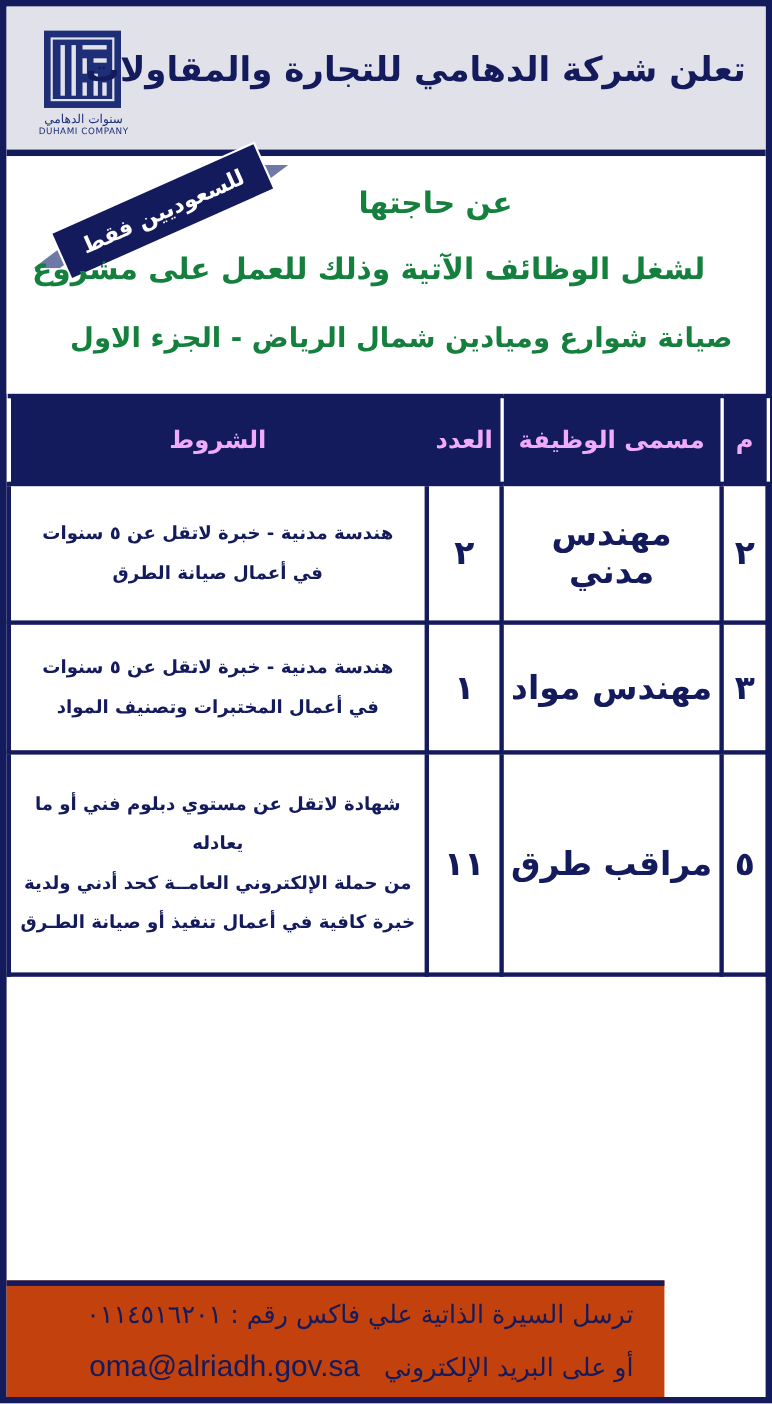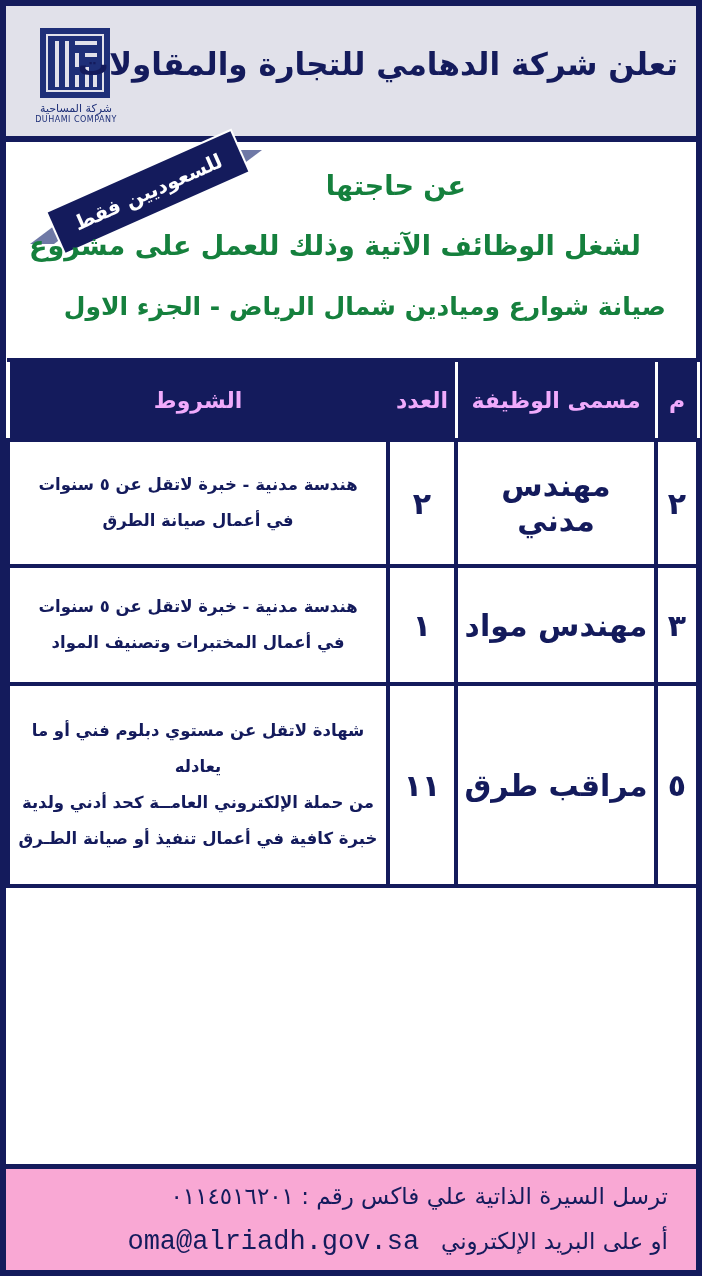--- a/index.html
+++ b/index.html
@@ -85,50 +85,50 @@
   .c-title { font-size: 30px; }
   .c-count { font-size: 30px; }
   .c-cond { font-size: 16.5px; line-height: 36px; padding: 0 8px; }
   .r1 td { height: 118px; }
   .r2 td { height: 126px; }
   .r3 td { height: 118px; }
   .r4 td { height: 158px; }
   .r5 td { height: 202px; }
   
   .footer {
-    position: absolute; left: 0; top: 1158px; width: 690px; height: 106px;
-    background: #f9a8d4; border-top: 5px solid #141b5c;
+    position: absolute; left: 0; top: 1158px; width: 598px; height: 106px;
+    background: #c2410c; border-top: 5px solid #141b5c;
   }
   .footer-line {
     position: absolute; right: 28px; direction: rtl; white-space: nowrap;
     font-family: "DejaVu Sans", sans-serif; font-size: 23px; color: #141b5c;
   }
   .f1 { top: 14px; }
   .f2 { top: 58px; }
-  .email { font-family: Liberation Mono, monospace; font-size: 27px; direction: ltr; unicode-bidi: embed; margin-left: 32px; }
+  .email { font-family: Liberation Sans, sans-serif; font-size: 27px; direction: ltr; unicode-bidi: embed; margin-left: 32px; }
 </style>
 </head>
 <body>
 
 <div class="page">
 
   <div class="header">
     <div class="logo">
       <div class="logo-mark">
         <div class="inner"></div>
         <div class="bar" style="left:12px;top:10px;width:4px;height:46px;"></div>
         <div class="bar" style="left:22px;top:10px;width:4px;height:46px;"></div>
         <div class="bar" style="left:32px;top:10px;width:22px;height:4px;"></div>
         <div class="bar" style="left:32px;top:22px;width:4px;height:14px;"></div>
         <div class="bar" style="left:42px;top:22px;width:12px;height:4px;"></div>
         <div class="bar" style="left:42px;top:36px;width:4px;height:20px;"></div>
         <div class="bar" style="left:32px;top:44px;width:4px;height:12px;"></div>
         <div class="bar" style="left:50px;top:44px;width:4px;height:12px;"></div>
       </div>
-      <div class="logo-ar">شركة المساحية</div>
+      <div class="logo-ar">سنوات الدهامي</div>
       <div class="logo-en">DUHAMI COMPANY</div>
     </div>
     <div class="header-title">تعلن شركة الدهامي للتجارة والمقاولات</div>
   </div>
 
   <div class="intro">
     <div class="ribbon-wrap">
       <div class="ribbon-tail" style="left:4px;top:72px;width:40px;height:30px;clip-path:polygon(0 100%,100% 0,100% 60%,60% 100%);"></div>
       <div class="ribbon-tail" style="left:196px;top:8px;width:40px;height:30px;clip-path:polygon(0 40%,40% 0,100% 0,0 100%);"></div>
       <div class="ribbon">للسعوديين فقط</div>

